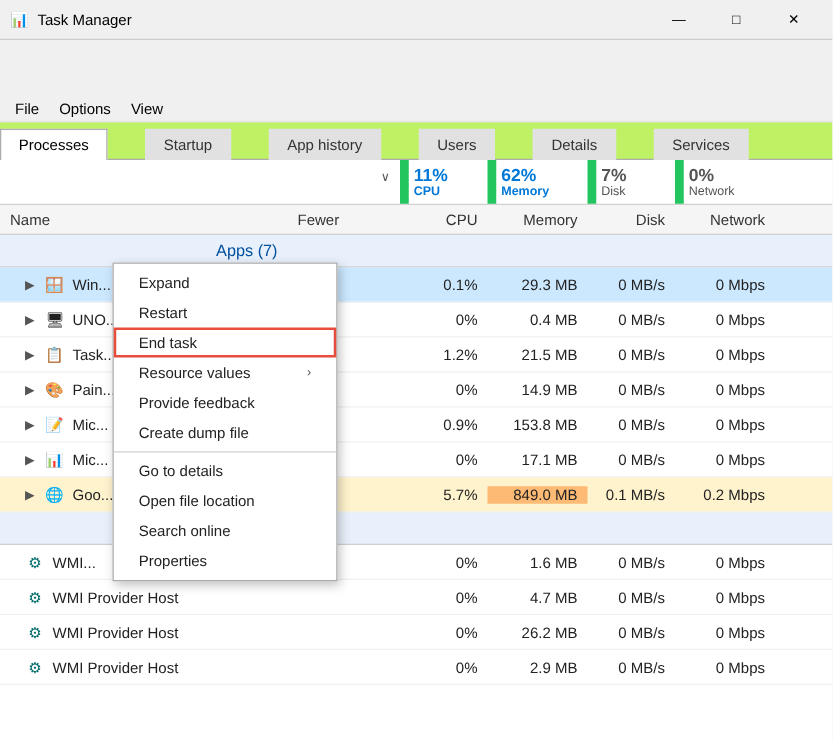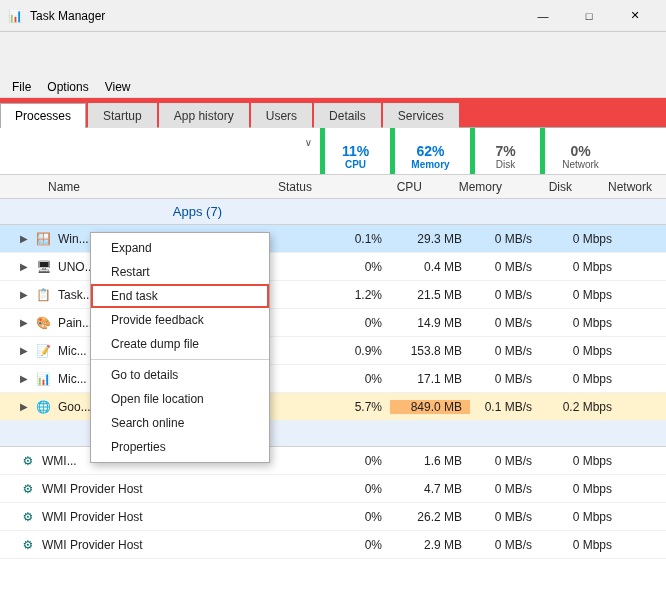--- a/index.html
+++ b/index.html
@@ -62,26 +62,27 @@
       margin-top: 44px;
     }
     .menu-item {
       padding: 2px 8px;
       cursor: pointer;
       font-size: 12px;
     }
 
     
     .tabs {
-      background: #ef4444;
+      background: #bef264;
       height: 30px;
       display: flex;
       align-items: flex-end;
       padding: 0 0 0 0;
       border-bottom: 1px solid #adadad;
+      gap: 28px;
     }
     .tab {
       padding: 5px 14px 5px 14px;
       cursor: pointer;
       font-size: 12px;
       border: 1px solid transparent;
       border-bottom: none;
       margin-right: 2px;
       background: #e1e1e1;
       color: #333;
@@ -119,25 +120,25 @@
       justify-content: flex-end;
       padding-right: 8px;
       height: 28px;
     }
     .expand-arrow {
       font-size: 10px;
       color: #555;
       cursor: pointer;
     }
     .col-header-cell {
-      text-align: center;
-      padding: 15px 8px 4px 4px;
+      text-align: left;
+      padding: 4px 8px 4px 4px;
       font-size: 11px;
       color: #555;
-      border-left: 5px solid #22c55e;
+      border-left: 7px solid #22c55e;
     }
     .col-header-cell.highlighted {
       color: #0078d7;
       font-weight: 600;
     }
     .col-header-cell .pct {
       font-size: 14px;
       font-weight: 600;
       display: block;
     }
@@ -147,21 +148,20 @@
     }
 
     
     .name-header {
       display: grid;
       grid-template-columns: 230px 90px 70px 80px 70px 80px;
       background: #f5f5f5;
       border-bottom: 1px solid #d0d0d0;
       height: 24px;
       align-items: center;
-      padding-left: 40px;
     }
     .name-header-cell {
       padding: 0 8px;
       font-size: 12px;
       color: #333;
       cursor: pointer;
       height: 100%;
       display: flex;
       align-items: center;
     }
@@ -229,21 +229,21 @@
       height: 16px;
       display: inline-flex;
       align-items: center;
       justify-content: center;
     }
 
     
     .context-menu {
       position: absolute;
       left: 90px;
-      top: 104px;
+      top: 82px;
       background: #fff;
       border: 1px solid #aaa;
       box-shadow: 2px 3px 8px rgba(0,0,0,0.25);
       z-index: 100;
       min-width: 180px;
       padding: 3px 0;
     }
     .ctx-item {
       padding: 5px 20px;
       font-size: 12px;
@@ -363,21 +363,21 @@
       <span class="label">Disk</span>
     </div>
     <div class="col-header-cell">
       <span class="pct">0%</span>
       <span class="label">Network</span>
     </div>
   </div>
 
   <div class="name-header">
     <div class="name-header-cell">Name</div>
-    <div class="name-header-cell">Status</div>
+    <div class="name-header-cell">Fewer</div>
     <div class="name-header-cell" style="justify-content:flex-end">CPU</div>
     <div class="name-header-cell" style="justify-content:flex-end">Memory</div>
     <div class="name-header-cell" style="justify-content:flex-end">Disk</div>
     <div class="name-header-cell" style="justify-content:flex-end">Network</div>
   </div>
 
   <div class="table-body">
 
     <div class="section-header">
       <span class="section-title">Apps (7)</span>
@@ -525,20 +525,24 @@
       <div class="cell right">0 MB/s</div>
       <div class="cell right">0 Mbps</div>
     </div>
 
   </div>
 
   <div class="context-menu">
     <div class="ctx-item">Expand</div>
     <div class="ctx-item">Restart</div>
     <div class="ctx-item highlighted">End task</div>
+    <div class="ctx-item">
+      <span>Resource values</span>
+      <span class="ctx-arrow">›</span>
+    </div>
     <div class="ctx-item">Provide feedback</div>
     <div class="ctx-item">Create dump file</div>
     <div class="ctx-separator"></div>
     <div class="ctx-item">Go to details</div>
     <div class="ctx-item">Open file location</div>
     <div class="ctx-item">Search online</div>
     <div class="ctx-item">Properties</div>
   </div>
 
 </div>

